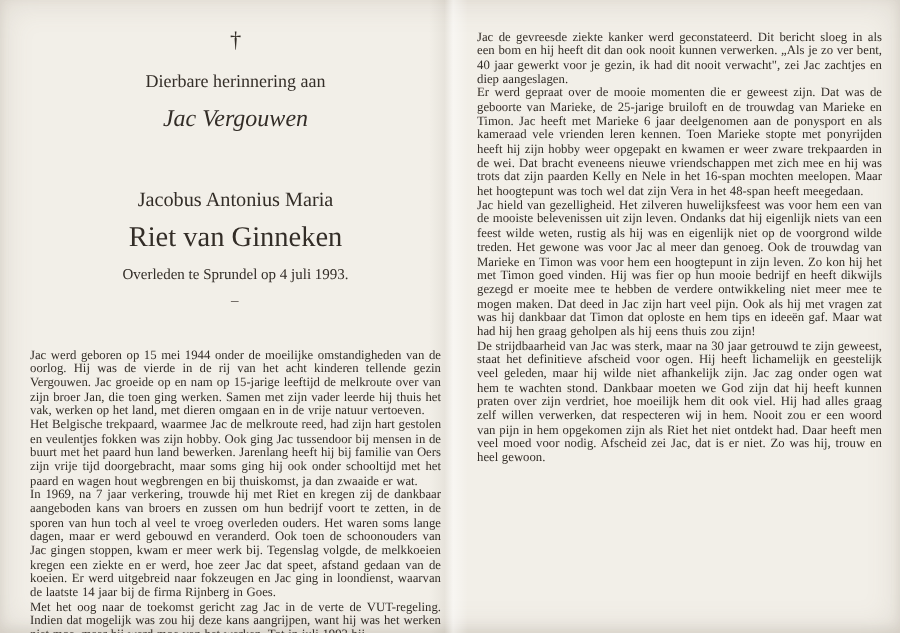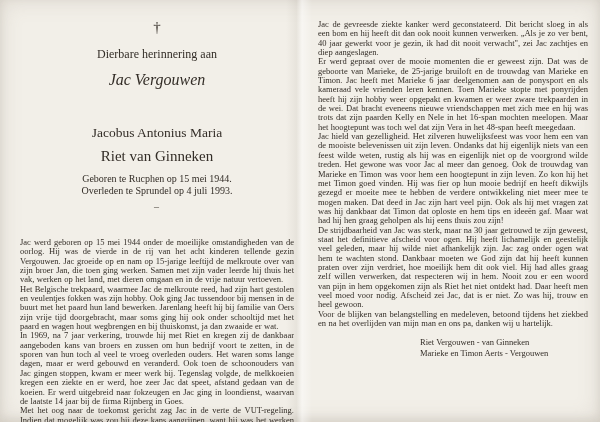--- a/index.html
+++ b/index.html
@@ -45,21 +45,21 @@
   }
   .cross {
     font-size: 15px;
     line-height: 1;
     margin-bottom: 9px;
   }
   .h-line1 { font-size: 12px;   margin-bottom: 9px; margin-top: 12px; }
   .h-name  { font-size: 16px;   margin-bottom: 4px; font-style: italic; }
   .h-full  { font-size: 13.5px; margin-bottom: 7px; margin-top: 36px; }
   .h-rel   { font-size: 10px;   margin-bottom: 5px; }
-  .h-spouse{ font-size: 15px;   margin-bottom: 8px; }
+  .h-spouse{ font-size: 19px;   margin-bottom: 8px; }
   .h-born, .h-died { font-size: 10px; line-height: 11.5px; }
   .h-sep   { font-size: 10px; margin-top: 5px; letter-spacing: 1px; color: #4a443d; }
 
   .body-text {
     font-size: 8.5px;
     line-height: 9.35px;
     text-align: justify;
     word-spacing: 0.3px;
   }
   .col-left .body-text { margin-top: 26px; }
@@ -82,38 +82,32 @@
 <div class="card">
   <div class="fold"></div>
 
   <div class="col col-left">
     <div class="header">
       <div class="cross">†</div>
       <div class="h-line1">Dierbare herinnering aan</div>
       <div class="h-name">Jac Vergouwen</div>
       <div class="h-full">Jacobus Antonius Maria</div>
       <div class="h-spouse">Riet van Ginneken</div>
-      <div class="h-born">Geboren te Rucphen op 15 mei 1944.</div>
       <div class="h-died">Overleden te Sprundel op 4 juli 1993.</div>
       <div class="h-sep">–</div>
     </div>
     <div class="body-text">
       <p>Jac werd geboren op 15 mei 1944 onder de moeilijke omstandigheden van de oorlog. Hij was de vierde in de rij van het acht kinderen tellende gezin Vergouwen. Jac groeide op en nam op 15-jarige leeftijd de melkroute over van zijn broer Jan, die toen ging werken. Samen met zijn vader leerde hij thuis het vak, werken op het land, met dieren omgaan en in de vrije natuur vertoeven.</p>
       <p>Het Belgische trekpaard, waarmee Jac de melkroute reed, had zijn hart gestolen en veulentjes fokken was zijn hobby. Ook ging Jac tussendoor bij mensen in de buurt met het paard hun land bewerken. Jarenlang heeft hij bij familie van Oers zijn vrije tijd doorgebracht, maar soms ging hij ook onder schooltijd met het paard en wagen hout wegbrengen en bij thuiskomst, ja dan zwaaide er wat.</p>
       <p>In 1969, na 7 jaar verkering, trouwde hij met Riet en kregen zij de dankbaar aangeboden kans van broers en zussen om hun bedrijf voort te zetten, in de sporen van hun toch al veel te vroeg overleden ouders. Het waren soms lange dagen, maar er werd gebouwd en veranderd. Ook toen de schoonouders van Jac gingen stoppen, kwam er meer werk bij. Tegenslag volgde, de melkkoeien kregen een ziekte en er werd, hoe zeer Jac dat speet, afstand gedaan van de koeien. Er werd uitgebreid naar fokzeugen en Jac ging in loondienst, waarvan de laatste 14 jaar bij de firma Rijnberg in Goes.</p>
       <p>Met het oog naar de toekomst gericht zag Jac in de verte de VUT-regeling. Indien dat mogelijk was zou hij deze kans aangrijpen, want hij was het werken niet moe, maar hij werd moe van het werken. Tot in juli 1993 bij</p>
     </div>
   </div>
 
   <div class="col col-right">
     <div class="body-text">
       <p>Jac de gevreesde ziekte kanker werd geconstateerd. Dit bericht sloeg in als een bom en hij heeft dit dan ook nooit kunnen verwerken. „Als je zo ver bent, 40 jaar gewerkt voor je gezin, ik had dit nooit verwacht", zei Jac zachtjes en diep aangeslagen.</p>
       <p>Er werd gepraat over de mooie momenten die er geweest zijn. Dat was de geboorte van Marieke, de 25-jarige bruiloft en de trouwdag van Marieke en Timon. Jac heeft met Marieke 6 jaar deelgenomen aan de ponysport en als kameraad vele vrienden leren kennen. Toen Marieke stopte met ponyrijden heeft hij zijn hobby weer opgepakt en kwamen er weer zware trekpaarden in de wei. Dat bracht eveneens nieuwe vriendschappen met zich mee en hij was trots dat zijn paarden Kelly en Nele in het 16-span mochten meelopen. Maar het hoogtepunt was toch wel dat zijn Vera in het 48-span heeft meegedaan.</p>
       <p>Jac hield van gezelligheid. Het zilveren huwelijksfeest was voor hem een van de mooiste belevenissen uit zijn leven. Ondanks dat hij eigenlijk niets van een feest wilde weten, rustig als hij was en eigenlijk niet op de voorgrond wilde treden. Het gewone was voor Jac al meer dan genoeg. Ook de trouwdag van Marieke en Timon was voor hem een hoogtepunt in zijn leven. Zo kon hij het met Timon goed vinden. Hij was fier op hun mooie bedrijf en heeft dikwijls gezegd er moeite mee te hebben de verdere ontwikkeling niet meer mee te mogen maken. Dat deed in Jac zijn hart veel pijn. Ook als hij met vragen zat was hij dankbaar dat Timon dat oploste en hem tips en ideeën gaf. Maar wat had hij hen graag geholpen als hij eens thuis zou zijn!</p>
       <p>De strijdbaarheid van Jac was sterk, maar na 30 jaar getrouwd te zijn geweest, staat het definitieve afscheid voor ogen. Hij heeft lichamelijk en geestelijk veel geleden, maar hij wilde niet afhankelijk zijn. Jac zag onder ogen wat hem te wachten stond. Dankbaar moeten we God zijn dat hij heeft kunnen praten over zijn verdriet, hoe moeilijk hem dit ook viel. Hij had alles graag zelf willen verwerken, dat respecteren wij in hem. Nooit zou er een woord van pijn in hem opgekomen zijn als Riet het niet ontdekt had. Daar heeft men veel moed voor nodig. Afscheid zei Jac, dat is er niet. Zo was hij, trouw en heel gewoon.</p>
-      <p class="ack">Voor de blijken van belangstelling en medeleven, betoond tijdens het ziekbed en na het overlijden van mijn man en ons pa, danken wij u hartelijk.</p>
-    </div>
-    <div class="signatures">
-      <div>Riet Vergouwen - van Ginneken</div>
-      <div>Marieke en Timon Aerts - Vergouwen</div>
     </div>
   </div>
 </div>
 
 </body></html>

